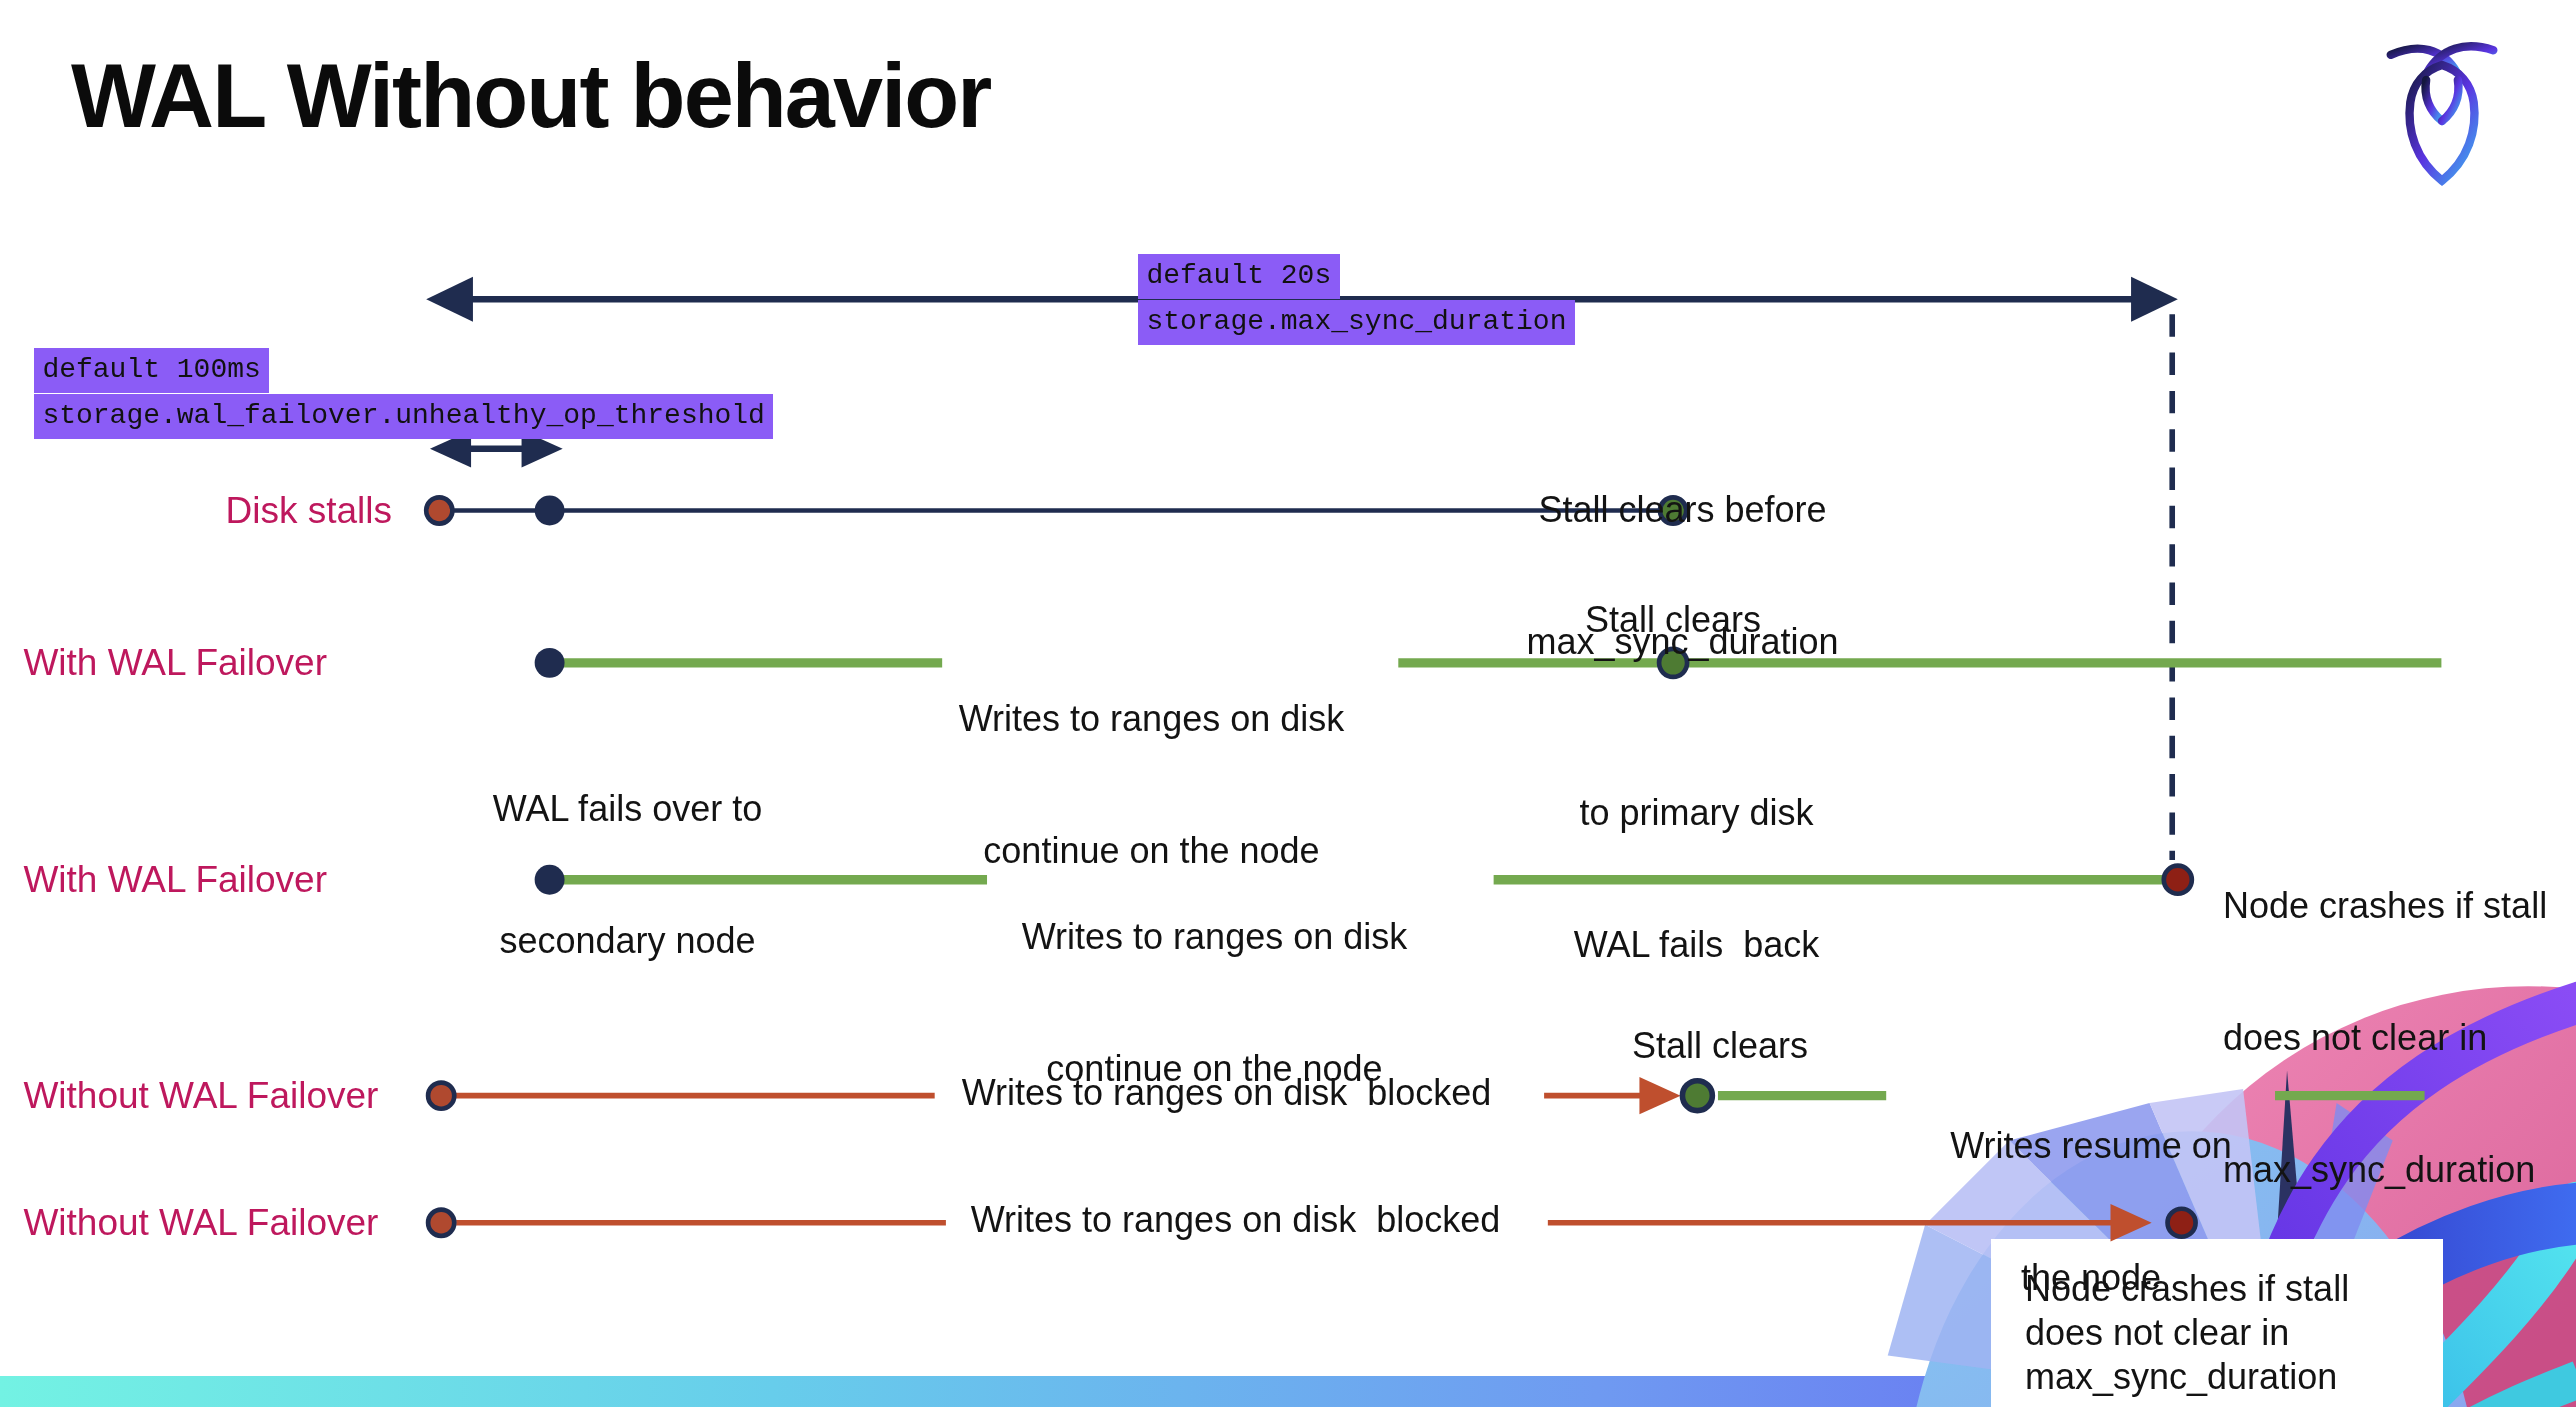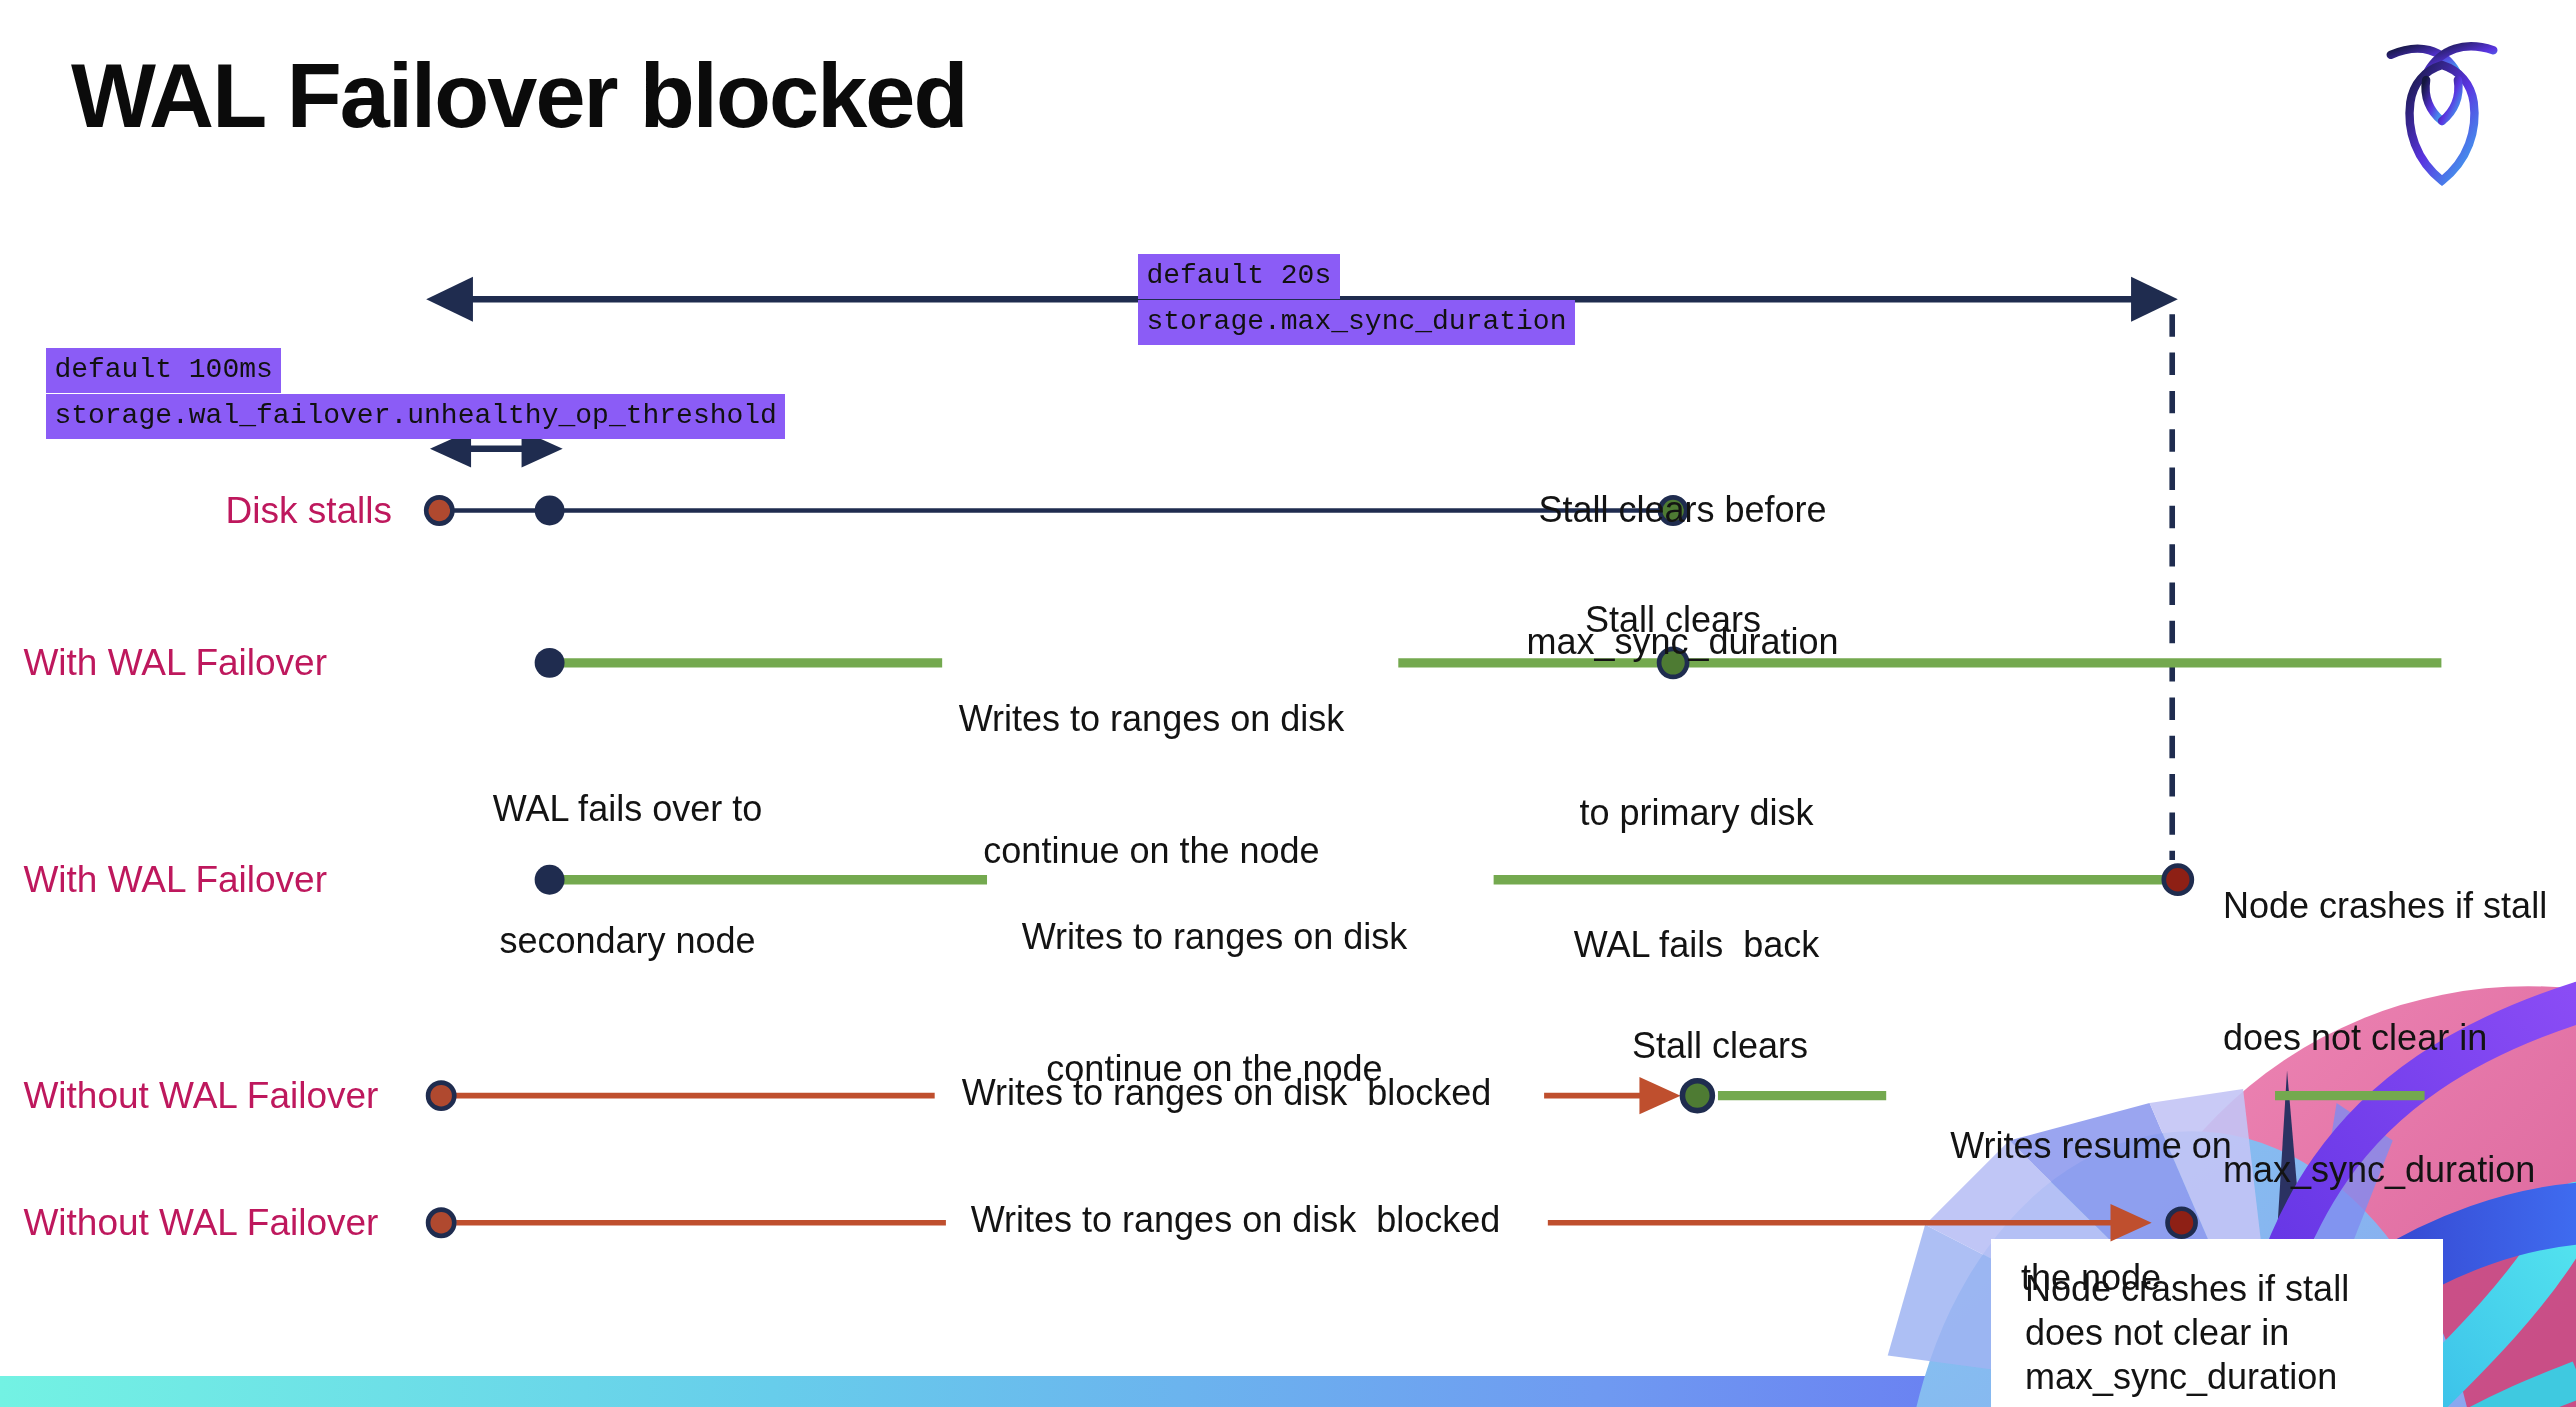--- a/index.html
+++ b/index.html
@@ -138,28 +138,28 @@
       <path d="M6,17 C36,4 62,10 77,36"></path>
       <path d="M116,12 C86,2 60,10 45,36"></path>
       <path d="M61,152 C33,130 23,98 27,68 C30,48 42,34 61,28 C80,34 92,48 95,68 C99,98 89,130 61,152 Z"></path>
       <path d="M61,144 L61,88"></path>
       <path d="M61,88 C48,78 41,62 44,44"></path>
       <path d="M61,88 C74,78 81,62 78,44"></path>
     </g>
   </svg>
 </div>
 
-<div class="abs layer5 title" style="left:71px;top:45px;width:1402px;">WAL Failover blocked</div>
+<div class="abs layer5 title" style="left:71px;top:45px;width:1402px;">WAL Without behavior</div>
 
 <div class="abs layer5 code" style="left:1138px;top:254px;">
   <span>default 20s</span><br>
   <span>storage.max_sync_duration</span>
 </div>
 
-<div class="abs layer5 code" style="left:46px;top:348px;">
+<div class="abs layer5 code" style="left:34px;top:348px;">
   <span>default 100ms</span><br>
   <span>storage.wal_failover.unhealthy_op_threshold</span>
 </div>
 
 <div class="abs layer5 rowlabel right" style="left:140px;top:486px;width:252px;">Disk stalls</div>
 <div class="abs layer5 rowlabel" style="left:23.4px;top:638px;width:374px;">With WAL Failover</div>
 <div class="abs layer5 rowlabel" style="left:23.4px;top:855px;width:374px;">With WAL Failover</div>
 <div class="abs layer5 rowlabel" style="left:23.4px;top:1071px;width:393px;">Without WAL Failover</div>
 <div class="abs layer5 rowlabel" style="left:23.4px;top:1198px;width:393px;">Without WAL Failover</div>
 

